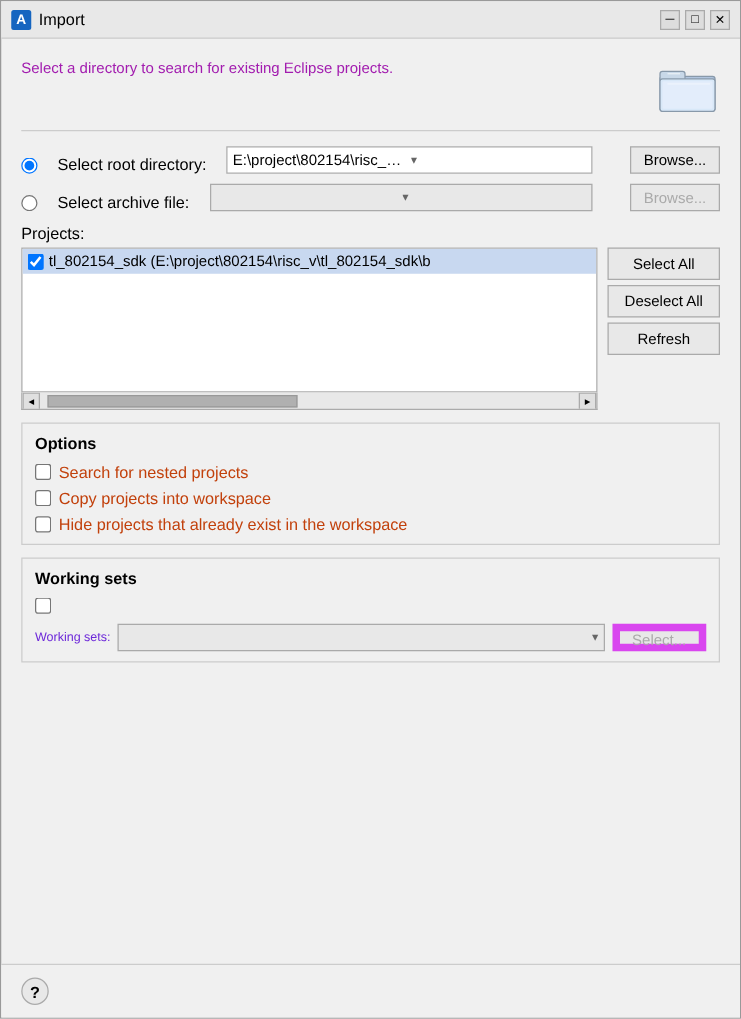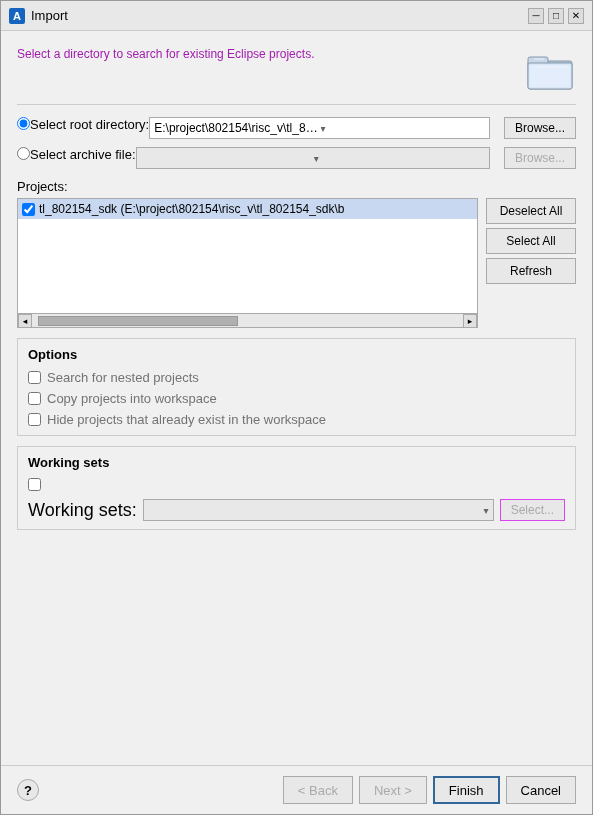--- a/index.html
+++ b/index.html
@@ -88,22 +88,22 @@
       background: #ccc;
       margin: 2px 0;
     }
     .radio-group {
       display: flex;
       flex-direction: column;
       gap: 8px;
     }
     .radio-row {
       display: flex;
-      align-items: flex-start;
-      gap: 0;
+      align-items: flex-end;
+      gap: 16px;
     }
     .radio-row input[type="radio"] {
       margin: 0;
     }
     .radio-label {
       font-size: 13px;
       white-space: nowrap;
     }
     .path-dropdown {
       flex: 1;
@@ -251,58 +251,58 @@
       align-items: center;
       gap: 6px;
     }
     .checkbox-row input[type="checkbox"] {
       margin: 0;
       width: 13px;
       height: 13px;
     }
     .checkbox-label {
       font-size: 13px;
-      color: #737373;
+      color: #c2410c;
     }
     .working-sets-section {
       border: 1px solid #ccc;
       padding: 8px 10px;
       display: flex;
       flex-direction: column;
       gap: 8px;
     }
     .working-sets-title {
       font-size: 13px;
       font-weight: bold;
     }
     .working-sets-label-row {
       display: flex;
       align-items: center;
       gap: 6px;
     }
     .working-sets-label {
-      font-size: 18px;
-      color: #000000;
+      font-size: 10px;
+      color: #6d28d9;
       white-space: nowrap;
     }
     .working-sets-dropdown {
       flex: 1;
       height: 22px;
       border: 1px solid #aaa;
       background: #e8e8e8;
       font-size: 12px;
       display: flex;
       align-items: center;
       justify-content: flex-end;
       padding: 0 4px;
     }
     .select-btn {
       height: 22px;
       padding: 0 10px;
-      border: 1px solid #d946ef;
+      border: 6px solid #d946ef;
       background: #e8e8e8;
       font-size: 12px;
       cursor: pointer;
       color: #aaa;
     }
     .spacer { flex: 1; }
     .bottom-bar {
       border-top: 1px solid #ccc;
       padding: 10px 16px;
       display: flex;
@@ -437,22 +437,22 @@
               <span class="project-item-label">tl_802154_sdk (E:\project\802154\risc_v\tl_802154_sdk\b</span>
             </div>
           </div>
           <div class="scrollbar-area">
             <div class="scrollbar-left-btn">◂</div>
             <div class="scrollbar-thumb"></div>
             <div class="scrollbar-right-btn">▸</div>
           </div>
         </div>
         <div class="projects-buttons">
+          <button class="proj-btn">Select All</button>
           <button class="proj-btn">Deselect All</button>
-          <button class="proj-btn">Select All</button>
           <button class="proj-btn">Refresh</button>
         </div>
       </div>
     </div>
 
     <div class="options-section">
       <span class="options-title">Options</span>
       <div class="checkbox-row">
         <input type="checkbox" id="cb-nested" style="">
         <label class="checkbox-label" for="cb-nested">Search for nested projects</label>
@@ -479,20 +479,14 @@
         </div>
         <button class="select-btn">Select...</button>
       </div>
     </div>
 
     <div class="spacer"></div>
   </div>
 
   <div class="bottom-bar">
     <button class="help-btn">?</button>
-    <div class="nav-buttons">
-      <button class="nav-btn" disabled="">&lt; Back</button>
-      <button class="nav-btn" disabled="">Next &gt;</button>
-      <button class="nav-btn primary">Finish</button>
-      <button class="nav-btn cancel-btn">Cancel</button>
-    </div>
   </div>
 </div>
 
 </body></html>

